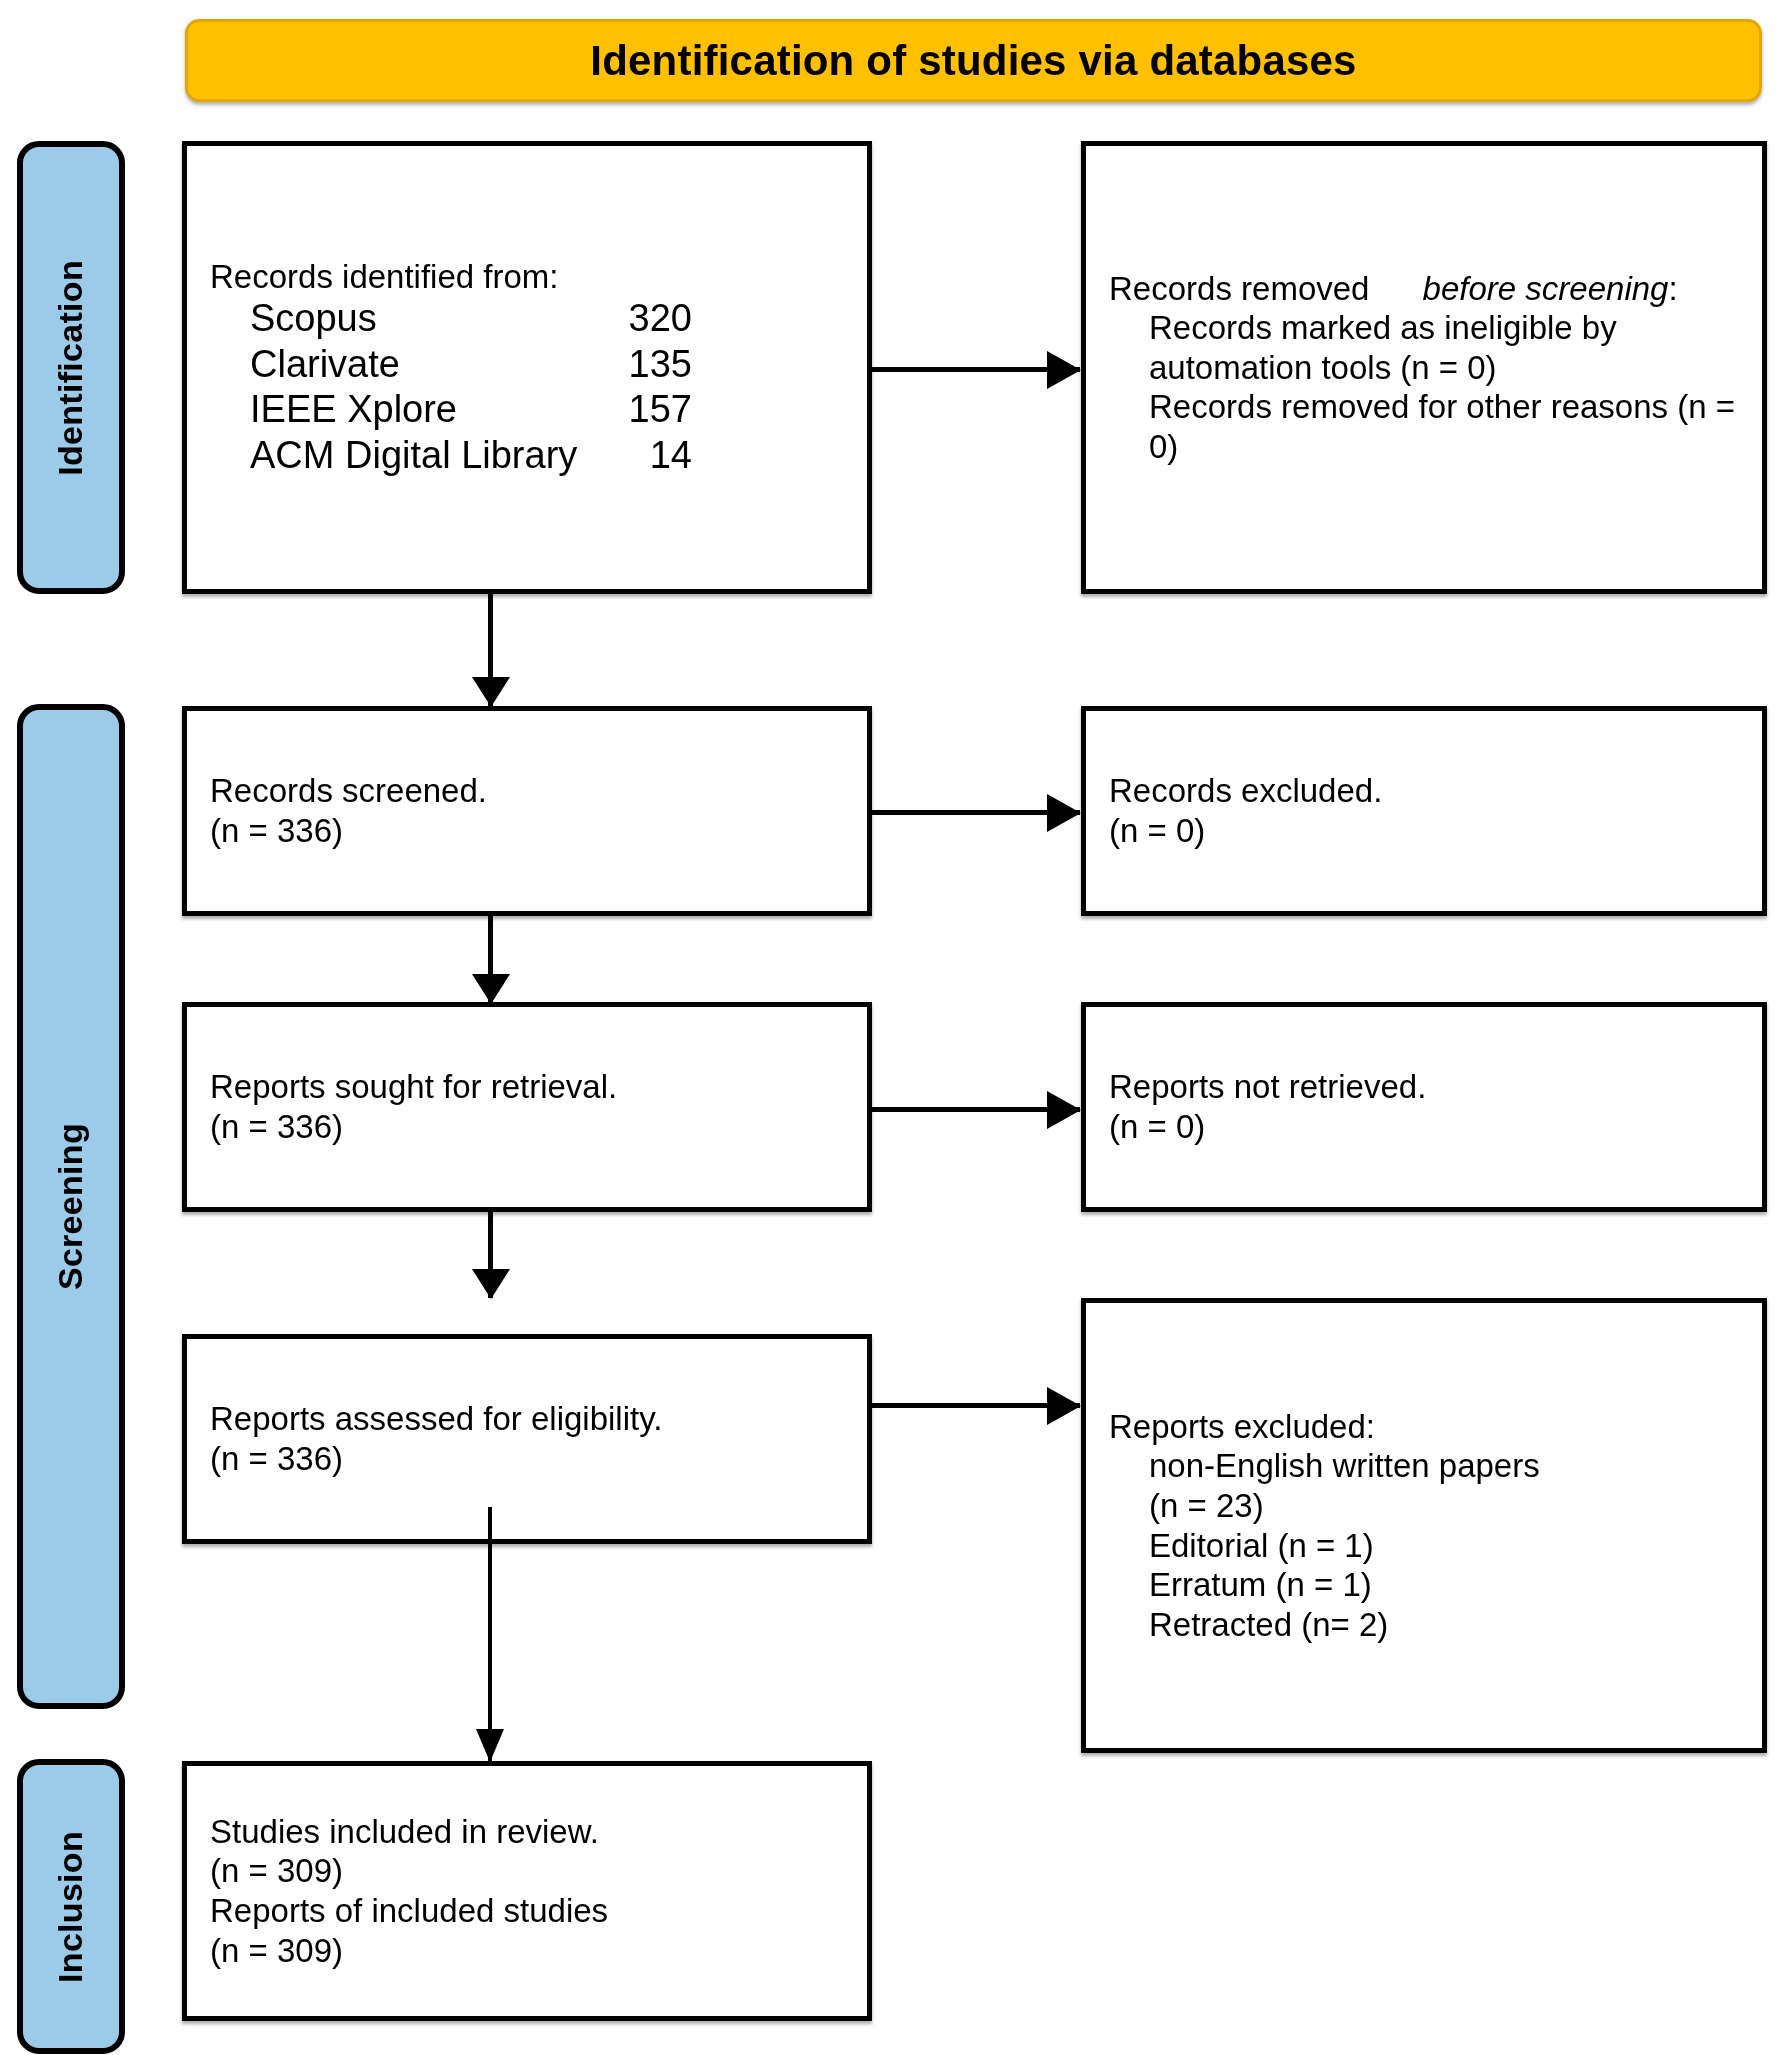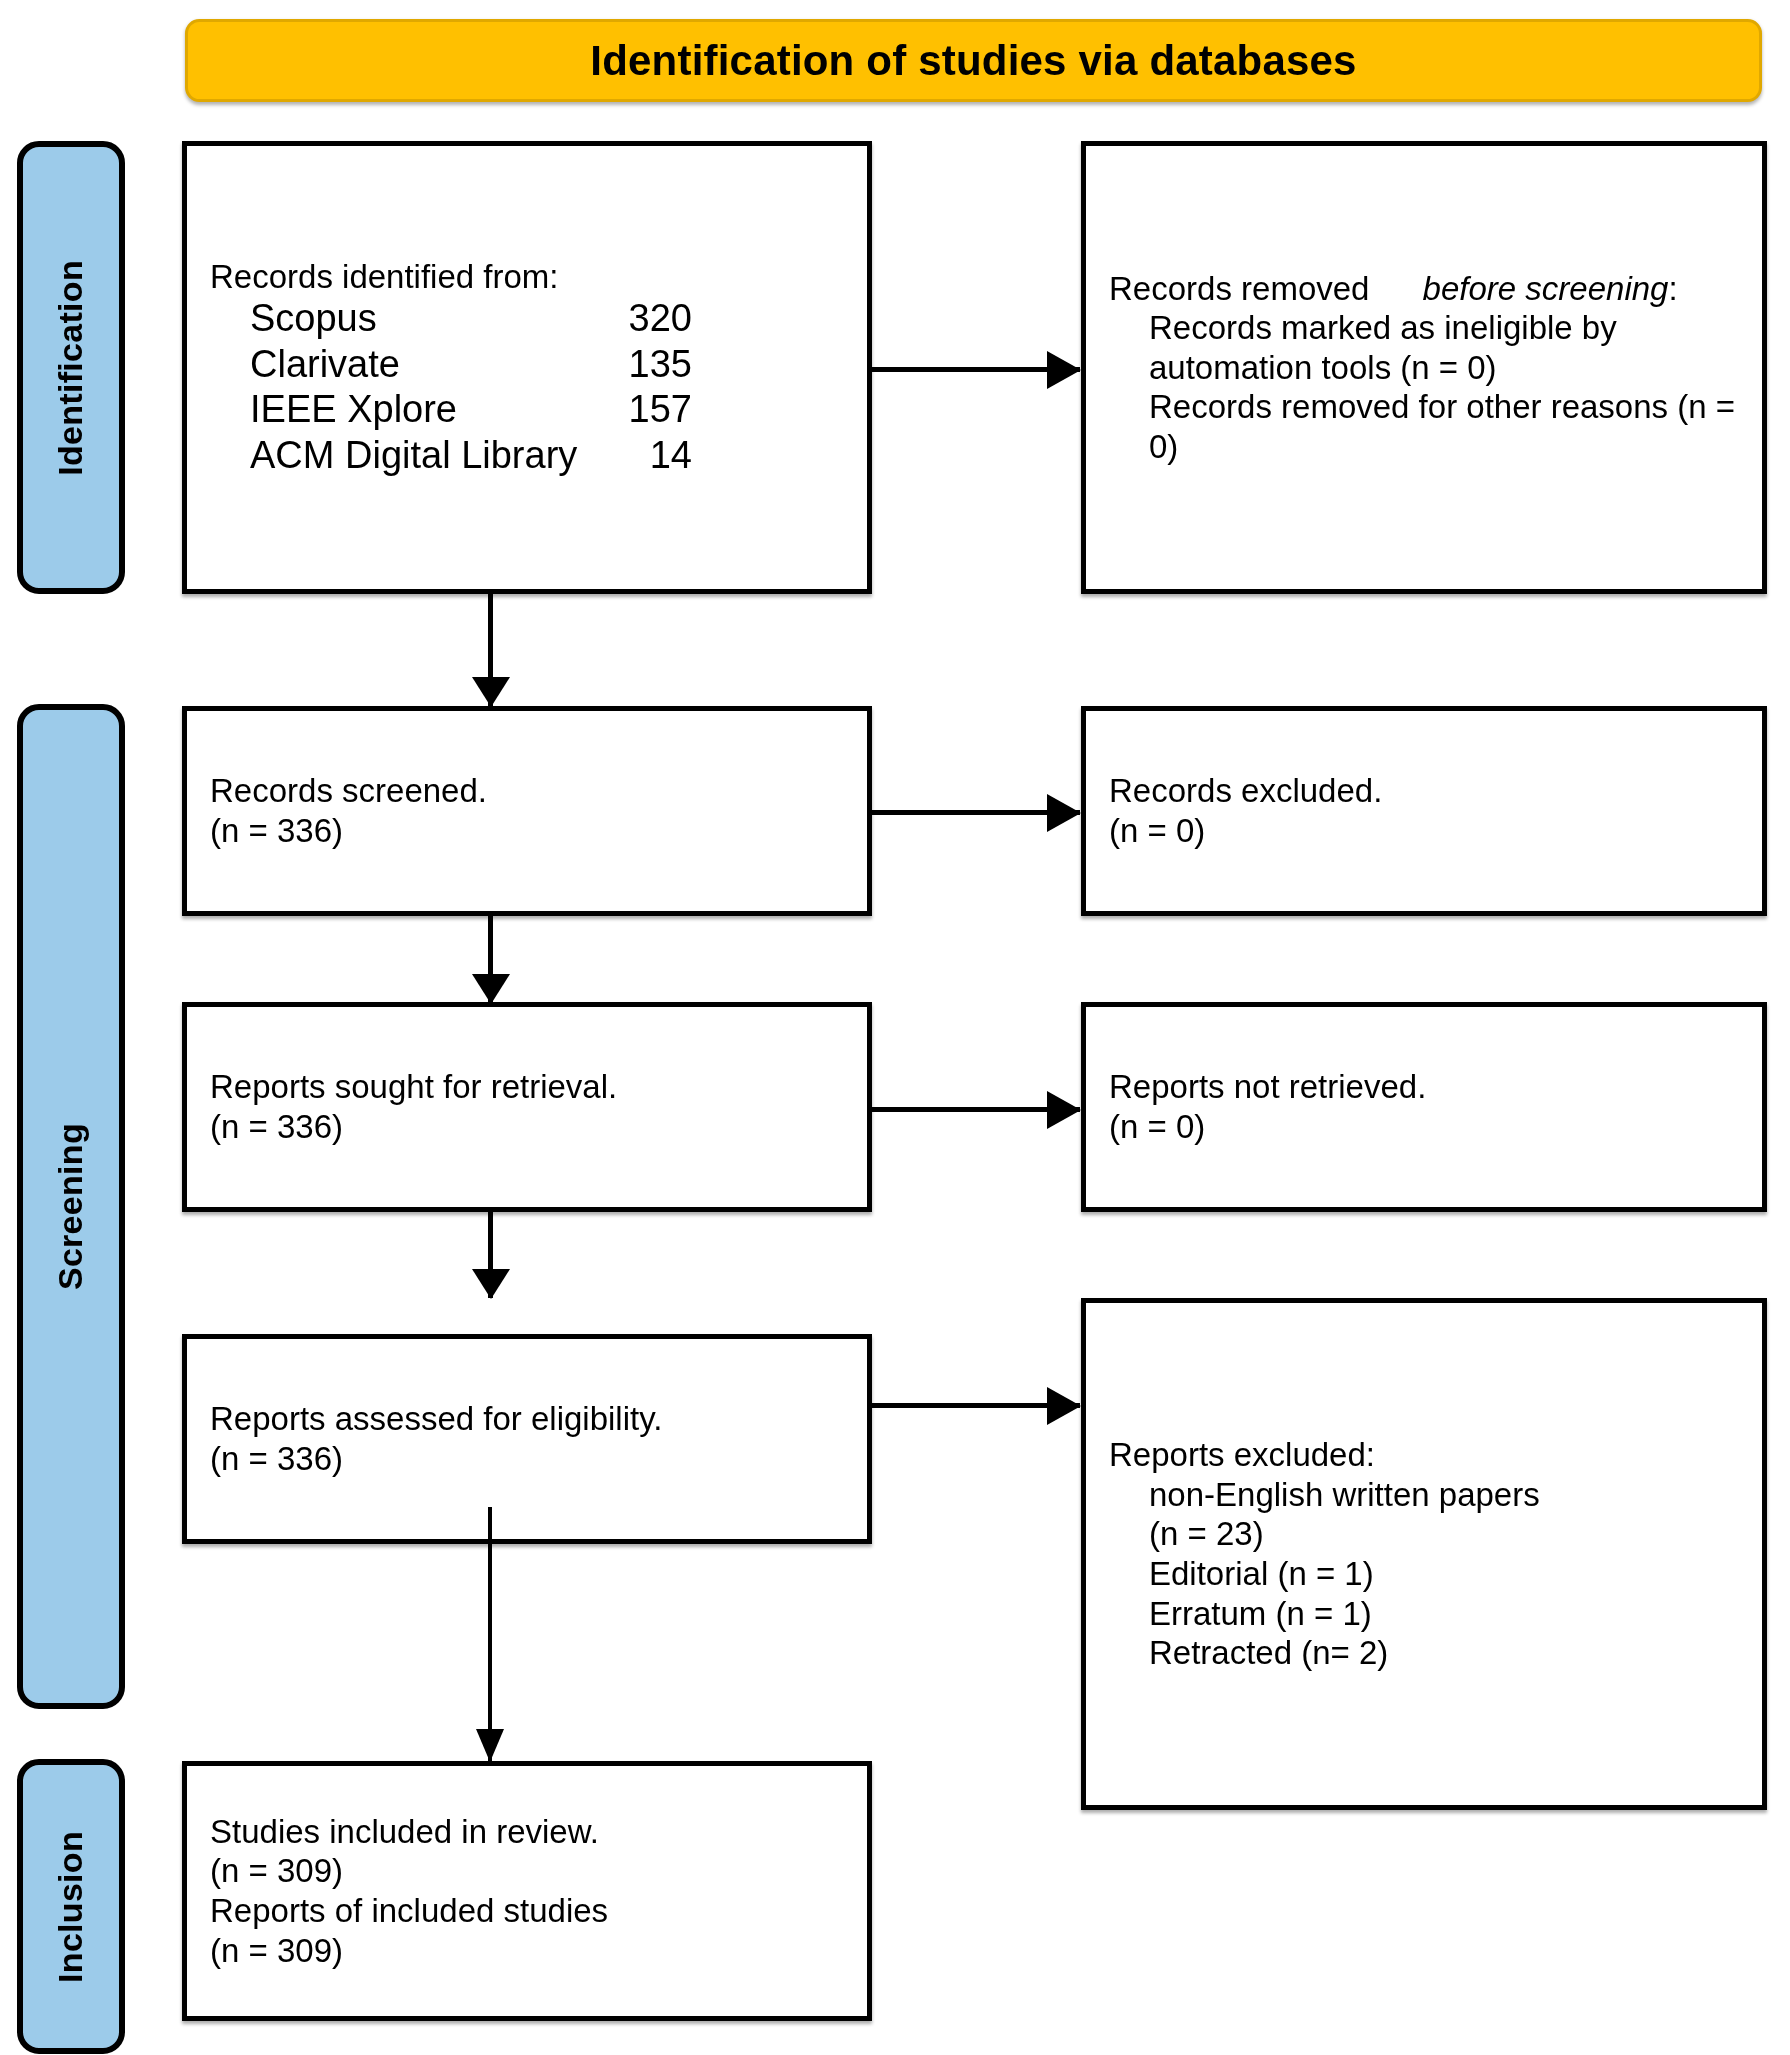--- a/index.html
+++ b/index.html
@@ -95,21 +95,21 @@
   .kv .v{ width:105px; text-align:right; }
 
   
   #box-identified       { left:182px;  top:141px;  width:690px; height:453px; }
   #box-removed          { left:1081px; top:141px;  width:686px; height:453px; }
   #box-screened         { left:182px;  top:706px; width:690px; height:210px; }
   #box-records-excluded { left:1081px; top:706px; width:686px; height:210px; }
   #box-sought           { left:182px;  top:1002px; width:690px; height:210px; }
   #box-not-retrieved    { left:1081px; top:1002px; width:686px; height:210px; }
   #box-eligibility      { left:182px;  top:1298px; width:690px; height:210px;margin-top:36px; }
-  #box-reports-excluded { left:1081px; top:1298px; width:686px; height:512px; }
+  #box-reports-excluded { left:1081px; top:1298px; width:686px; height:455px; }
   #box-included         { left:182px;  top:1761px; width:690px; height:260px; }
 
   
   .varrow{
     position:absolute;
     left:488px;
     width:5px;
     background:#000;
   }
   .varrow::after{

